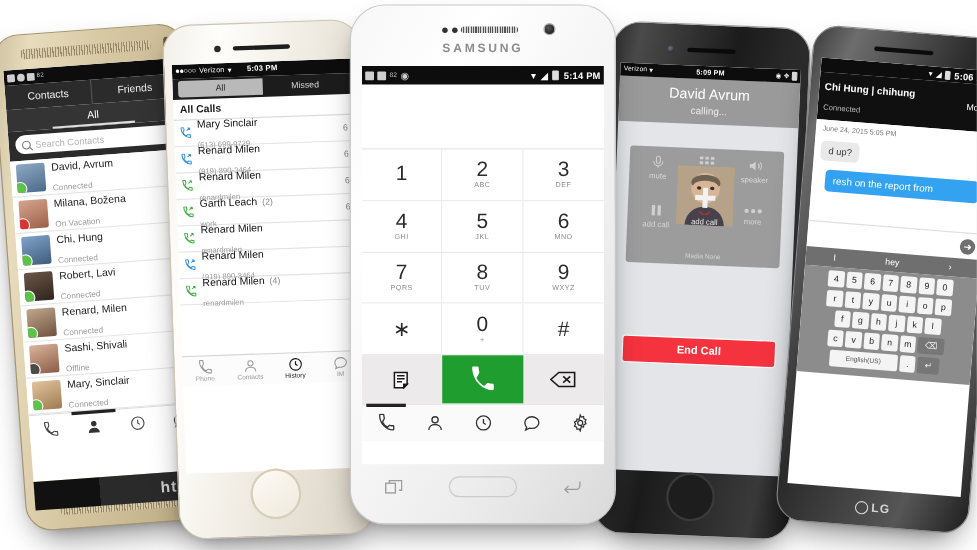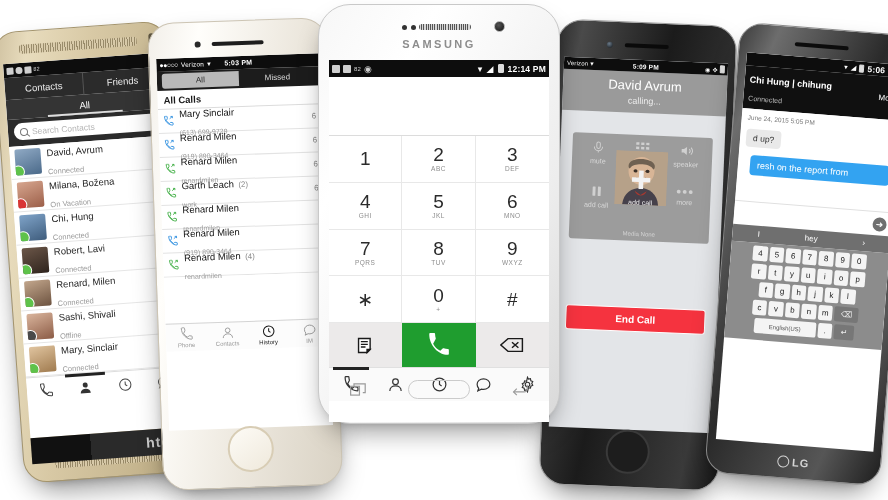--- a/index.html
+++ b/index.html
@@ -75,21 +75,21 @@
   .lrow { display:flex; align-items:center; gap:5px; height:24px; border-bottom:1px solid #e3e3e3; padding:0 6px 0 5px; }
   .lname { font-size:9.5px; color:#111; line-height:1.05; }
   .lsub { font-size:7px; color:#9a9a9a; }
   .lcount { font-size:8px; color:#8a8a8a; }
   .ip-tabs { display:flex; height:28px; border-top:1px solid #d4d4d4; background:#fcfcfc; }
   .ip-tabs > div { flex:1; display:flex; flex-direction:column; align-items:center; justify-content:center; gap:1px; }
   .ip-tabs .lb { font-size:6px; color:#9a9a9a; }
   .ip-tabs .on .lb { color:#222; }
 
   
-  #sam { left:318px; top:4px; width:242px; height:420px; }
+  #sam { left:318px; top:4px; width:242px; height:473px; }
   #sam .body { position:absolute; inset:0; border-radius:32px;
     background:linear-gradient(120deg,#f7f7f7 0%,#ffffff 25%,#ededed 70%,#d9d9d9 100%);
     border:1.5px solid #c9c9c9; }
   #sam .brand { position:absolute; top:34px; left:0; right:0; text-align:center;
     font-size:11px; letter-spacing:2.5px; color:#8d8d8d; font-weight:bold; }
   #sam .spk { position:absolute; left:101px; top:20px; width:52px; height:6px; border-radius:3px;
     background:repeating-linear-gradient(90deg,#555 0 1px,#d7d7d7 1px 2.2px); }
   #sam .d1 { position:absolute; left:84px; top:21px; width:5px;height:5px;border-radius:50%;background:#333; }
   #sam .d2 { position:absolute; left:93px; top:21px; width:5px;height:5px;border-radius:50%;background:#333; }
   #sam .cam { position:absolute; right:55px; top:17px; width:11px;height:11px;border-radius:50%;
@@ -599,21 +599,21 @@
         <span class="sb-left" style="gap:3px;">
           <span class="sb-ic" style="width:8px;height:8px;"></span>
           <span class="sb-ic" style="width:8px;height:8px;"></span>
           <span style="font-size:6px;color:#cfcfcf;">82</span>
           <span style="font-size:9px;color:#cfcfcf;">◉</span>
         </span>
         <span class="sb-right" style="gap:4px;">
           <span style="font-size:9px;color:#fff;">▾</span>
           <span style="font-size:9px;color:#fff;">◢</span>
           <span class="batt" style="width:6px;height:9px;"></span>
-          <span class="sb-time">12:14 PM</span>
+          <span class="sb-time">5:14 PM</span>
         </span>
       </div>
       <div style="height:58px;background:#fff;"></div>
       <div class="dial">
         <div class="key">
             <span class="n">1</span>
             <span class="l"></span>
           </div>
         <div class="key">
             <span class="n">2</span>

